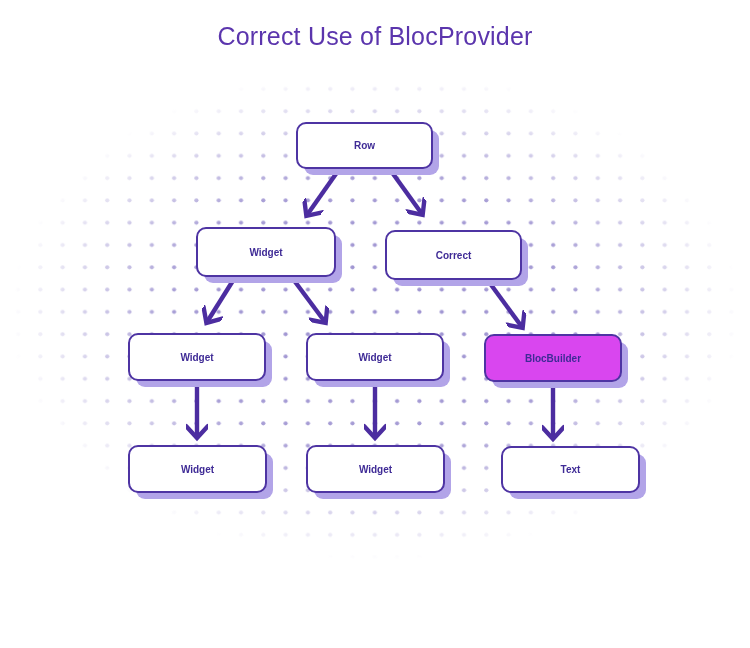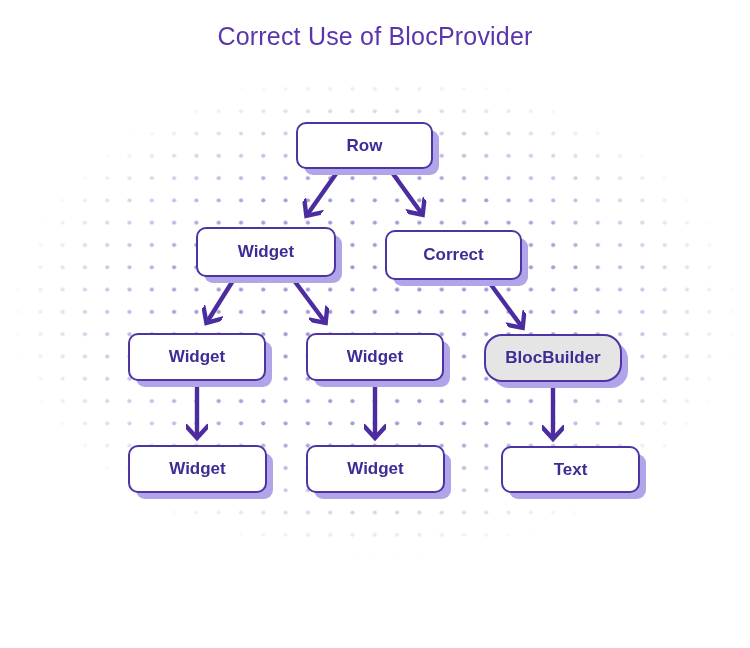--- a/index.html
+++ b/index.html
@@ -25,23 +25,23 @@
   }
   .node{
     position:absolute;
     box-sizing:border-box;
     background:#ffffff;
     border:2.3px solid #4E34A3;
     border-radius:10px;
     box-shadow:7px 7px 0 -1px #B2A4E8;
     display:flex;align-items:center;justify-content:center;
   }
-  .node.highlight{background:#e5e5e5;border-radius:18px;}
+  .node.highlight{background:#d946ef;}
   .node-label{
-    font-size:17px;
+    font-size:10px;
     font-weight:700;
     color:#3F2B96;
   }
   
   .n-row        {left:296px;top:122px;width:137px;height:47px;}
   .n-widget-l2  {left:196px;top:227px;width:140px;height:50px;}
   .n-column     {left:385px;top:230px;width:137px;height:50px;}
   .n-widget-l3a {left:128px;top:333px;width:138px;height:48px;}
   .n-widget-l3b {left:306px;top:333px;width:138px;height:48px;}
   .n-blocbuilder{left:484px;top:334px;width:138px;height:48px;}

